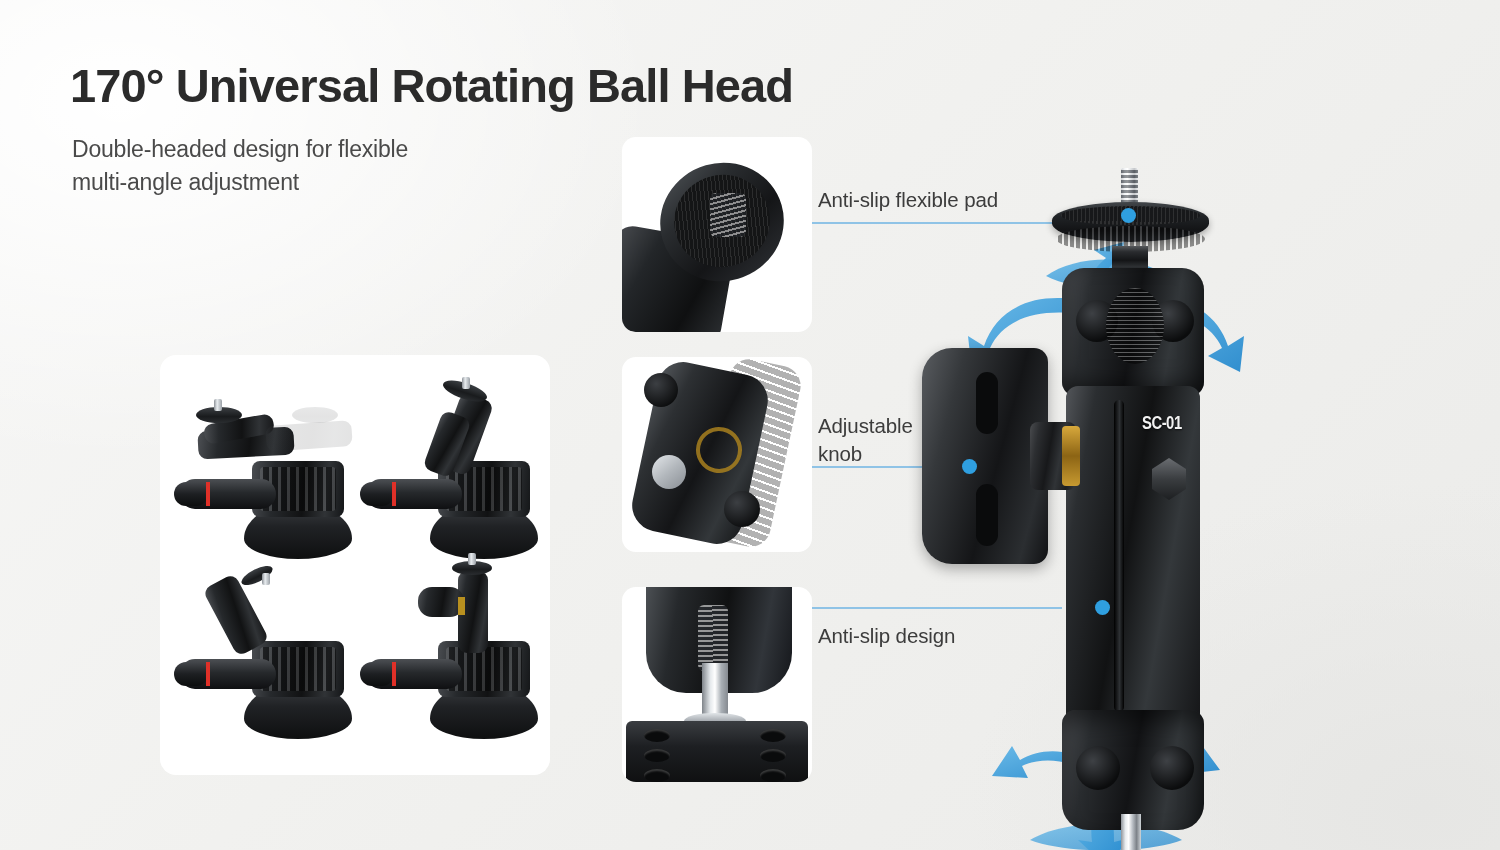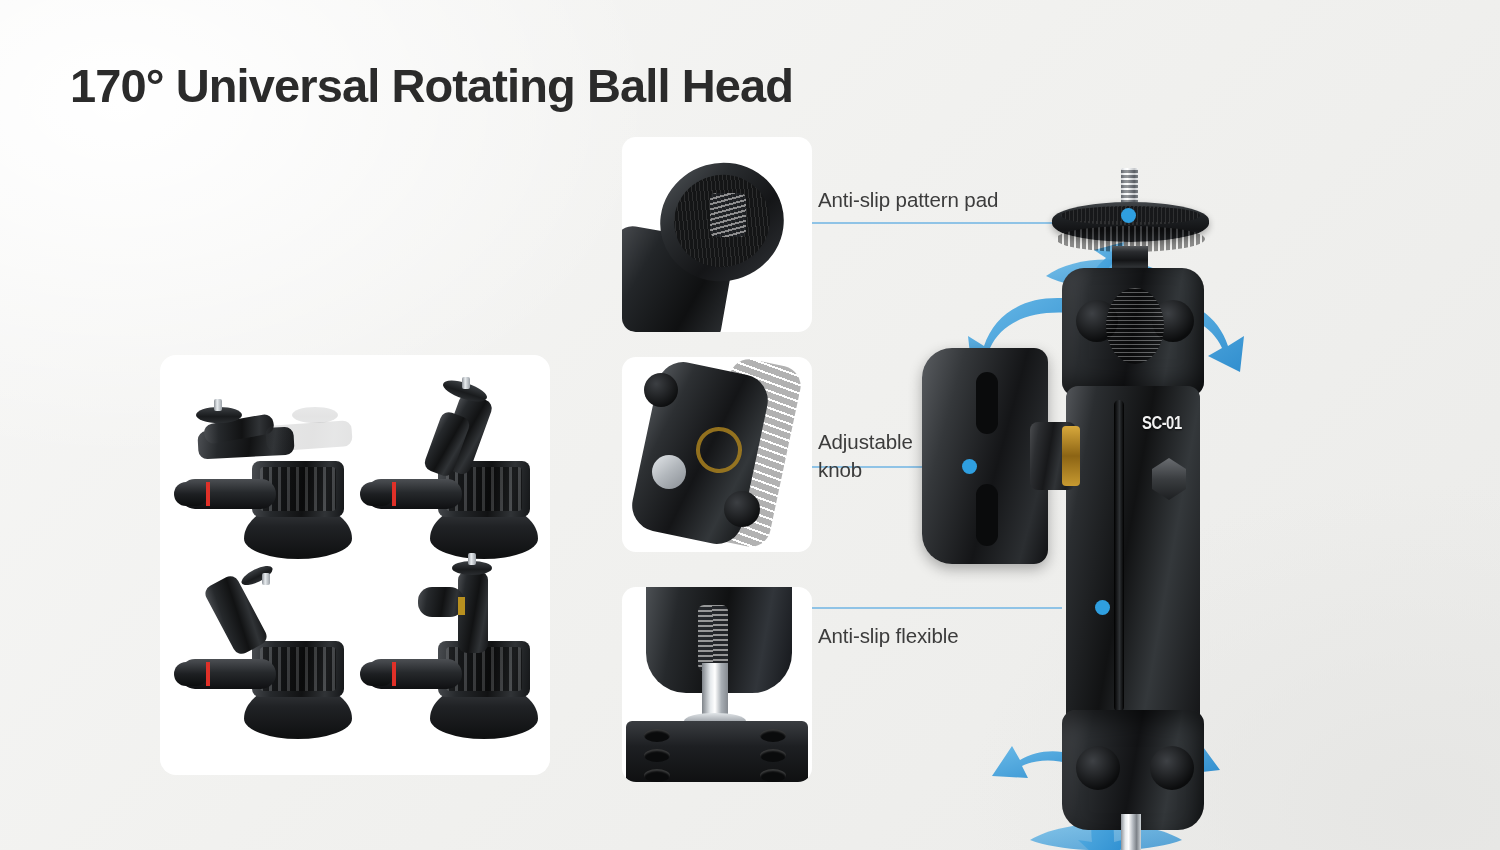--- a/index.html
+++ b/index.html
@@ -30,21 +30,21 @@
   .card { position:absolute; background:#fff; border-radius:16px; }
   .grid-card { left:160px; top:355px; width:390px; height:420px; }
   .detail-card { left:622px; width:190px; height:195px; border-radius:14px; overflow:hidden; }
   .dc1 { top:137px; }
   .dc2 { top:357px; }
   .dc3 { top:587px; }
 
   
   .callout { position:absolute; font-size:20.5px; color:#3c3c3c; line-height:1.35; letter-spacing:-0.1px; }
   .co1 { left:818px; top:186px; }
-  .co2 { left:818px; top:428px; }
+  .co2 { left:818px; top:412px; }
   .co3 { left:818px; top:622px; }
   .leader { position:absolute; height:1.6px; background:#8fc3e6; }
   .l1 { left:812px; top:222px; width:245px; }
   .l2 { left:812px; top:466px; width:155px; }
   .l3 { left:812px; top:607px; width:250px; }
   .dot { position:absolute; width:15px; height:15px; border-radius:50%; background:#2f9fe0; }
   .d1 { left:1121px; top:208px; }
   .d2 { left:962px; top:459px; }
   .d3 { left:1095px; top:600px; }
 
@@ -255,20 +255,24 @@
   }
   .dc3-hole { position:absolute; width:26px; height:13px; border-radius:50%; background:#0a0b0c;
     box-shadow:inset 0 2px 2px rgba(255,255,255,.2); }
 </style>
 </head>
 <body>
 
 <div class="stage">
 
   <div class="title">170° Universal Rotating Ball Head</div>
+  <div class="subtitle">
+    <div>Double-headed design for flexible</div>
+    <div>multi-angle adjustment</div>
+  </div>
 
   <div class="card grid-card">
 
     <div class="mini" style="left:14px; top:28px;">
       <div class="cup"></div>
       <div class="cup-top"></div>
       <div class="cup-rib"></div>
       <div class="pump"></div>
       <div class="pump-tip"></div>
       <div class="pump-red"></div>
@@ -353,26 +357,26 @@
       <div class="dc3-hole" style="left:138px; top:142px;"></div>
       <div class="dc3-hole" style="left:138px; top:162px;"></div>
       <div class="dc3-hole" style="left:138px; top:182px;"></div>
     </div>
   </div>
 
   <div class="leader l1"></div>
   <div class="leader l2"></div>
   <div class="leader l3"></div>
 
-  <div class="callout co1">Anti-slip pattern pad</div>
+  <div class="callout co1">Anti-slip flexible pad</div>
   <div class="callout co2">
     <div>Adjustable</div>
     <div>knob</div>
   </div>
-  <div class="callout co3">Anti-slip flexible</div>
+  <div class="callout co3">Anti-slip design</div>
 
   <div class="hero">
 
     <svg class="arrow-svg" viewBox="0 0 420 700">
       <defs>
         <linearGradient id="bg1" x1="0" y1="0" x2="1" y2="1">
           <stop offset="0%" stop-color="#5fb6e8"></stop>
             <stop offset="100%" stop-color="#2086cc"></stop>
         </linearGradient>
       </defs>

